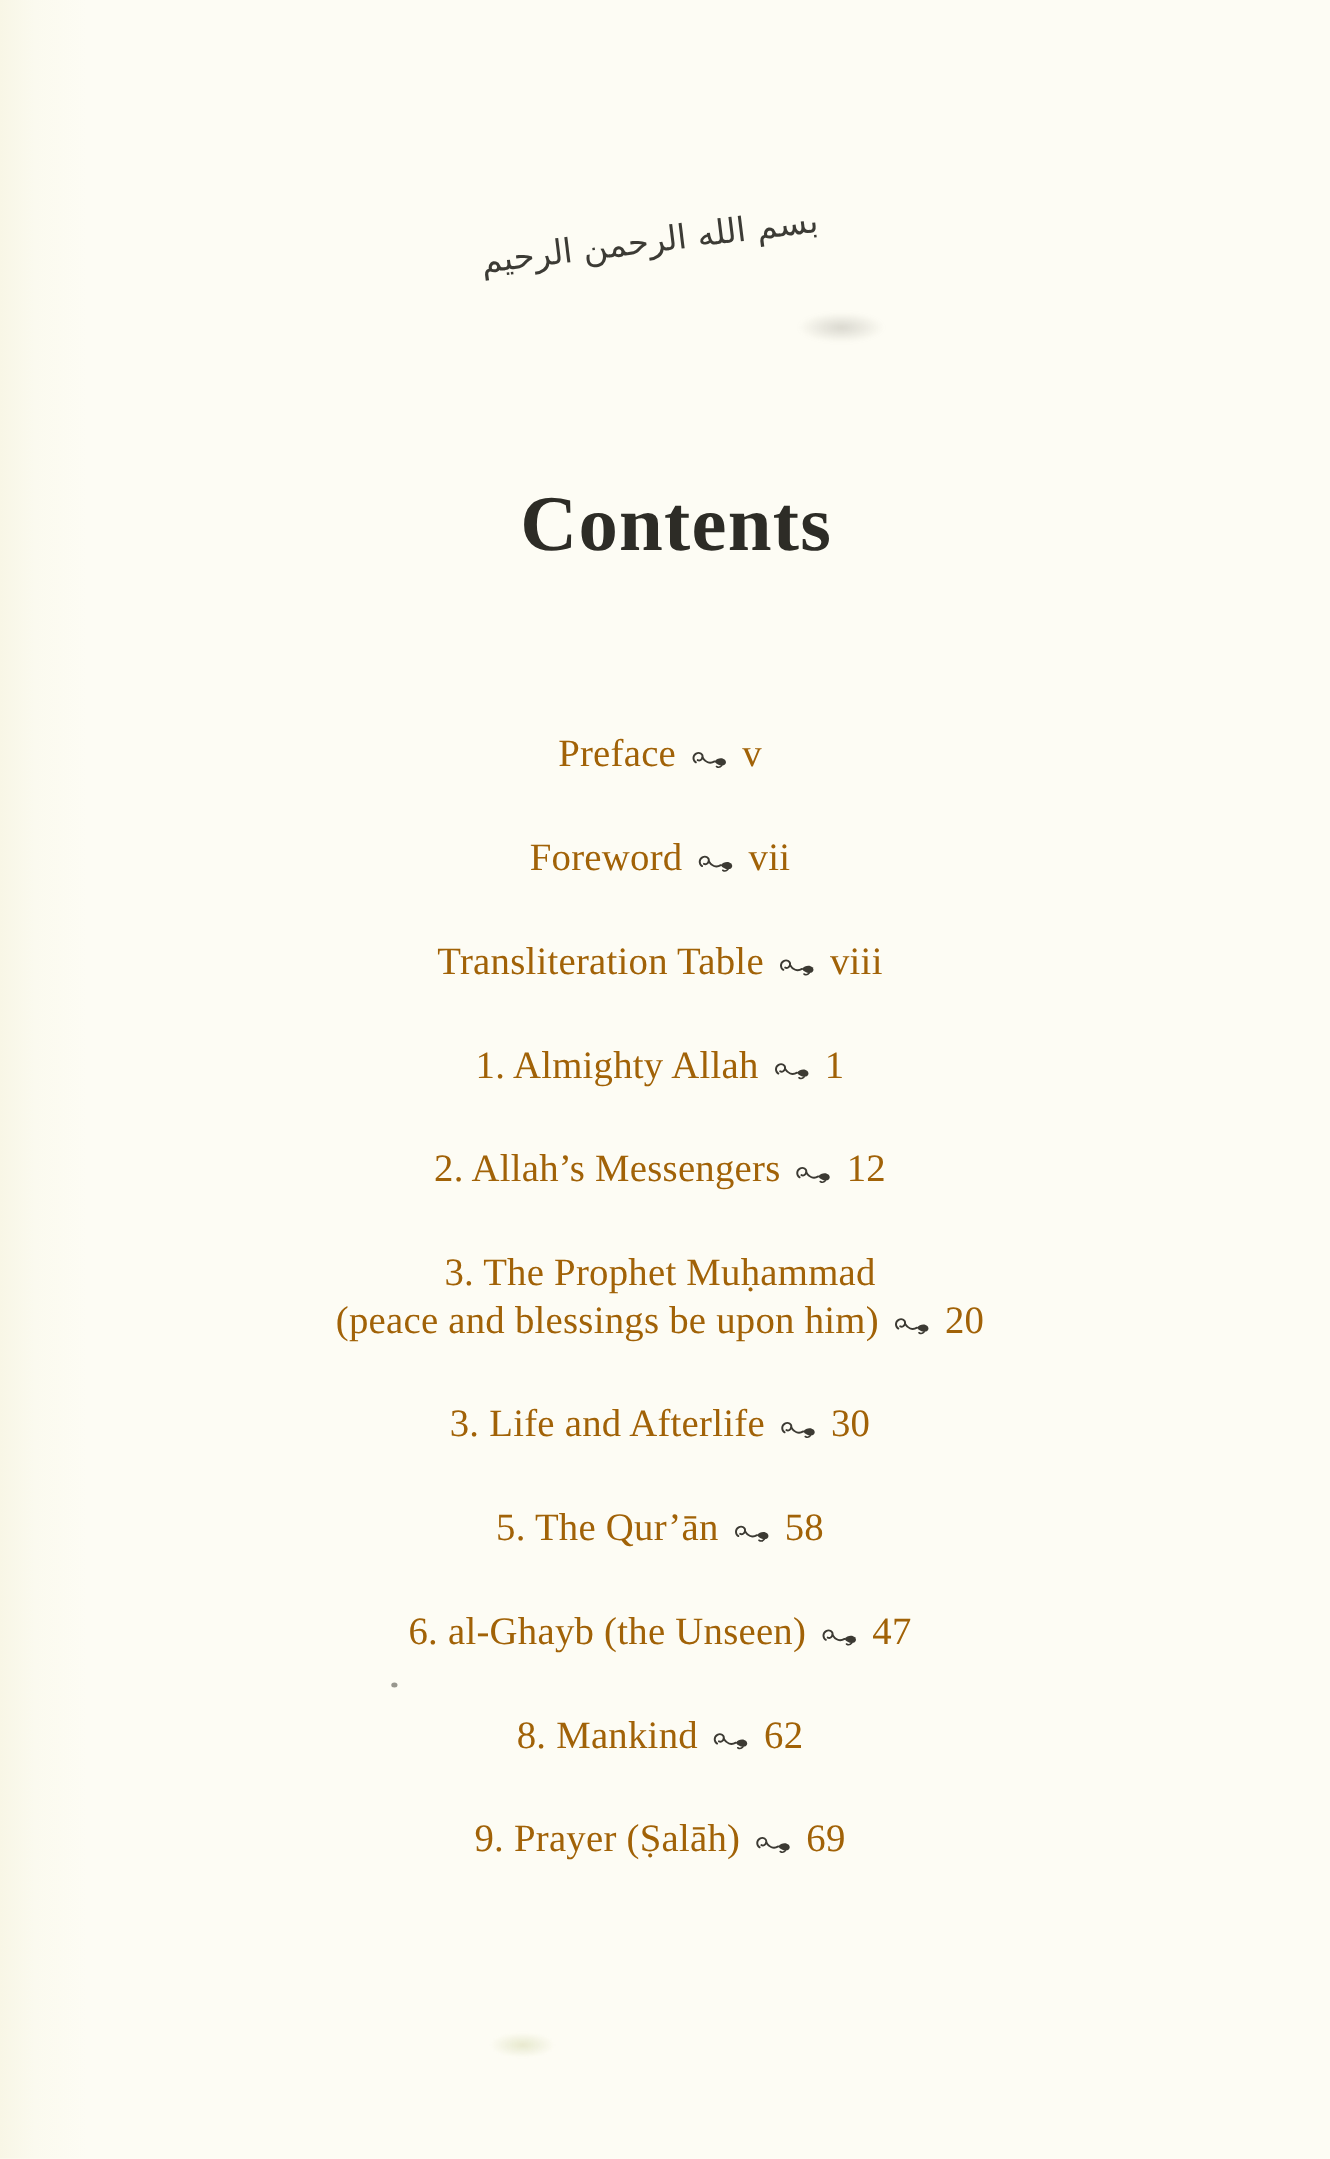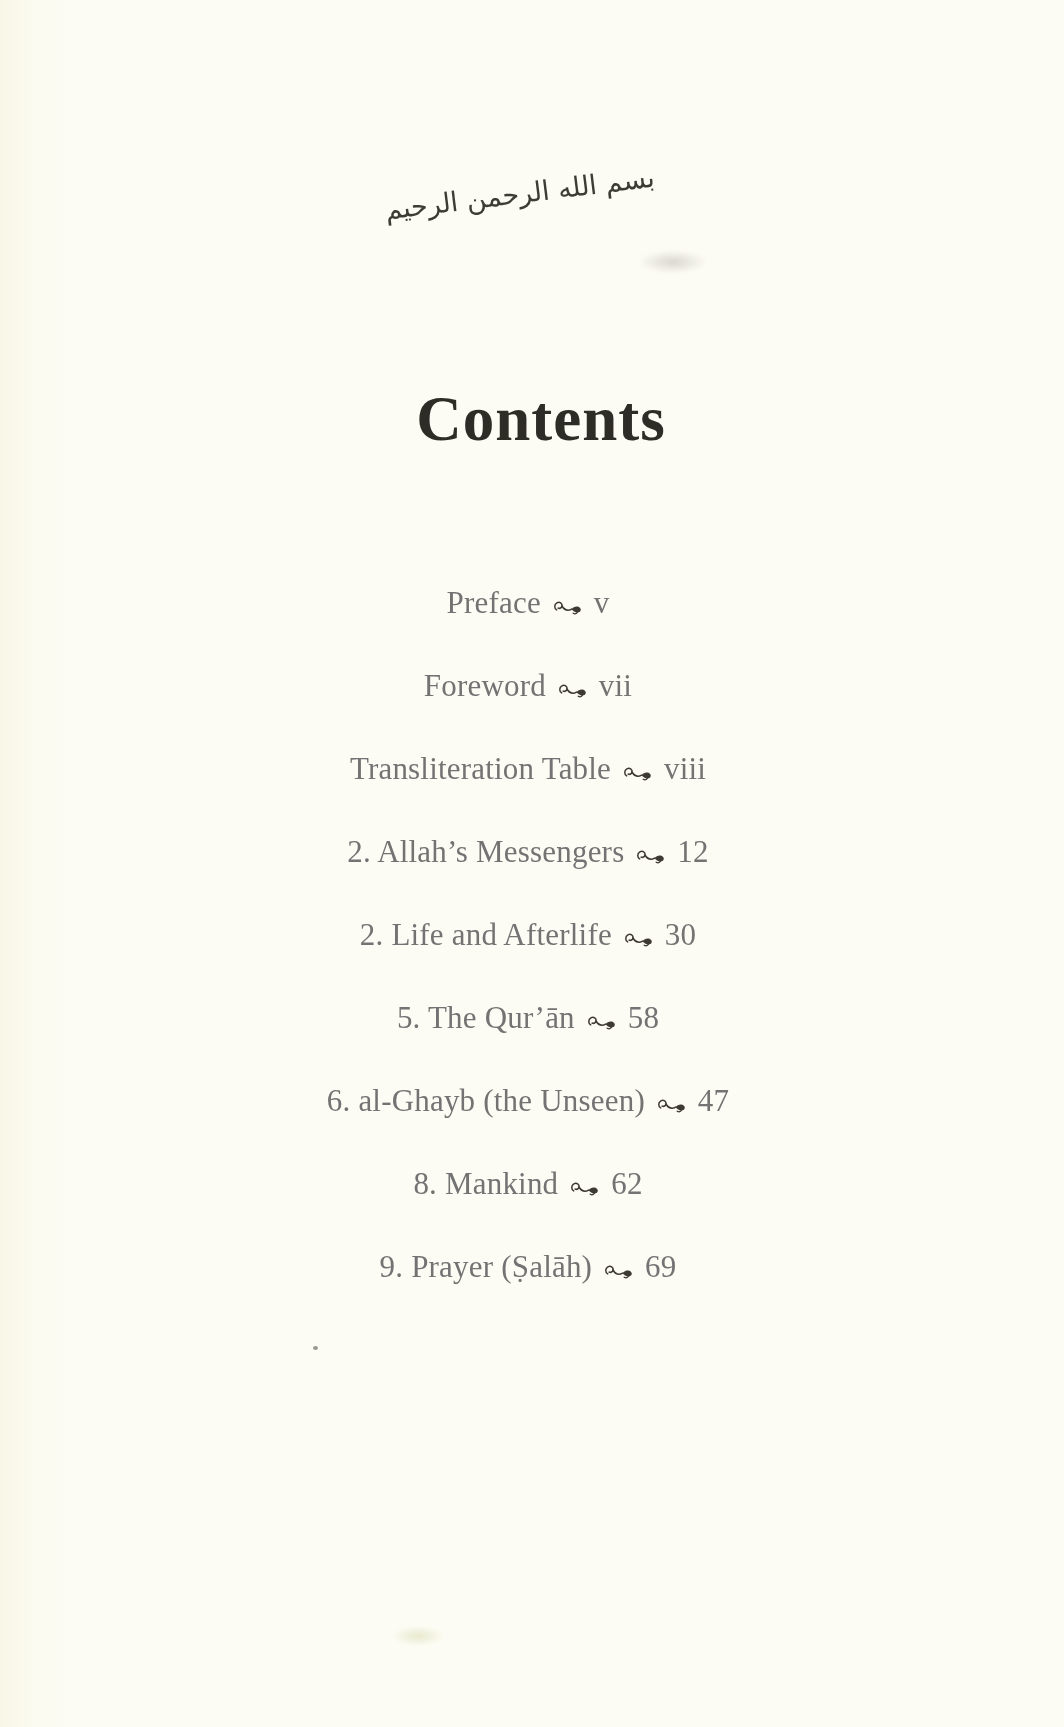--- a/index.html
+++ b/index.html
@@ -32,21 +32,21 @@
     letter-spacing:1px;line-height:1;
   }
 
   .toc{
     position:absolute;top:584px;left:0;width:1056px;
   }
   .toc-item{
     margin:0 0 45px 0;
     text-align:center;
     font-size:31px;line-height:38px;
-    color:#737373;
+    color:#a16207;
     letter-spacing:0.2px;
   }
   .toc-item .l1,.toc-item .l2{display:inline;}
   .toc-item.two-line .l1{display:block;}
   .it{}
   .it:empty{display:none;}
   .orn{
     width:33px;height:18px;
     vertical-align:-3px;
     margin:0 2px;
@@ -109,31 +109,43 @@
           </svg> <span class="pg">vii</span></span>
     </p>
 
     <p class="toc-item">
       <span class="l1"><span>Transliteration Table</span><span></span></span>
       <span class="l2"><span class="l2t"></span> <svg class="orn" viewBox="0 0 36 20">
             <use href="#leafswash"></use>
           </svg> <span class="pg">viii</span></span>
     </p>
 
+    <p class="toc-item">
+      <span class="l1"><span>1. Almighty Allah</span><span></span></span>
+      <span class="l2"><span class="l2t"></span> <svg class="orn" viewBox="0 0 36 20">
+            <use href="#leafswash"></use>
+          </svg> <span class="pg">1</span></span>
+    </p>
 
     <p class="toc-item">
       <span class="l1"><span>2. Allah’s Messengers</span><span></span></span>
       <span class="l2"><span class="l2t"></span> <svg class="orn" viewBox="0 0 36 20">
             <use href="#leafswash"></use>
           </svg> <span class="pg">12</span></span>
     </p>
 
+    <p class="toc-item two-line">
+      <span class="l1"><span>3. The Prophet Muḥammad</span><span></span></span>
+      <span class="l2"><span class="l2t">(peace and blessings be upon him)</span> <svg class="orn" viewBox="0 0 36 20">
+            <use href="#leafswash"></use>
+          </svg> <span class="pg">20</span></span>
+    </p>
 
     <p class="toc-item">
-      <span class="l1"><span>2. Life and Afterlife</span><span></span></span>
+      <span class="l1"><span>3. Life and Afterlife</span><span></span></span>
       <span class="l2"><span class="l2t"></span> <svg class="orn" viewBox="0 0 36 20">
             <use href="#leafswash"></use>
           </svg> <span class="pg">30</span></span>
     </p>
 
     <p class="toc-item">
       <span class="l1"><span>5. The Qur’ān</span><span></span></span>
       <span class="l2"><span class="l2t"></span> <svg class="orn" viewBox="0 0 36 20">
             <use href="#leafswash"></use>
           </svg> <span class="pg">58</span></span>

